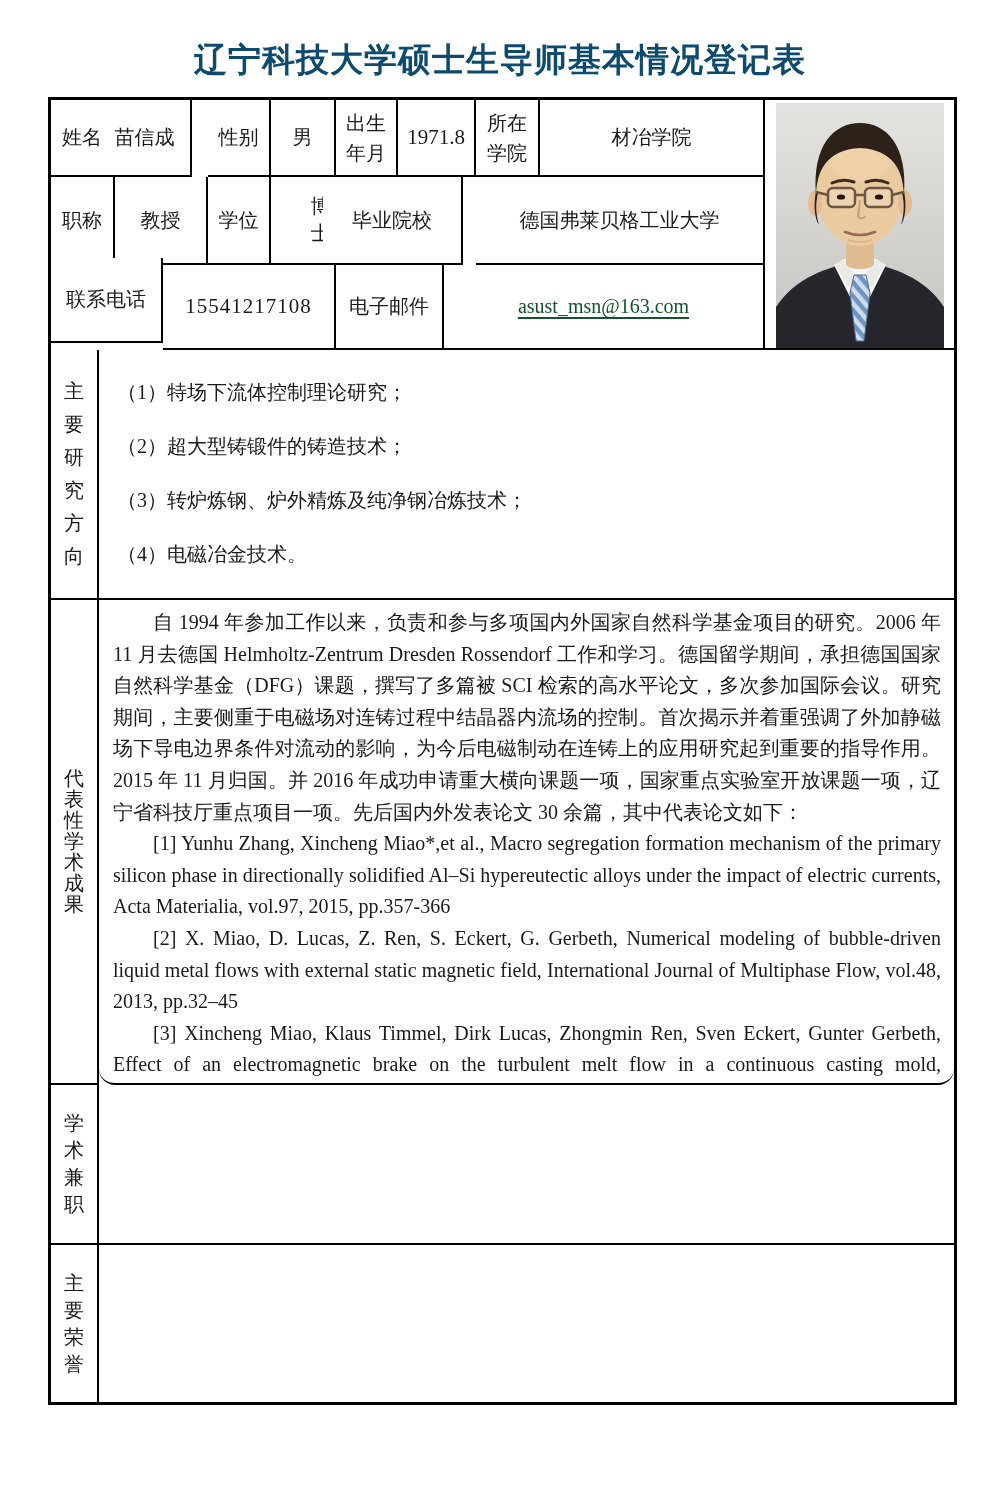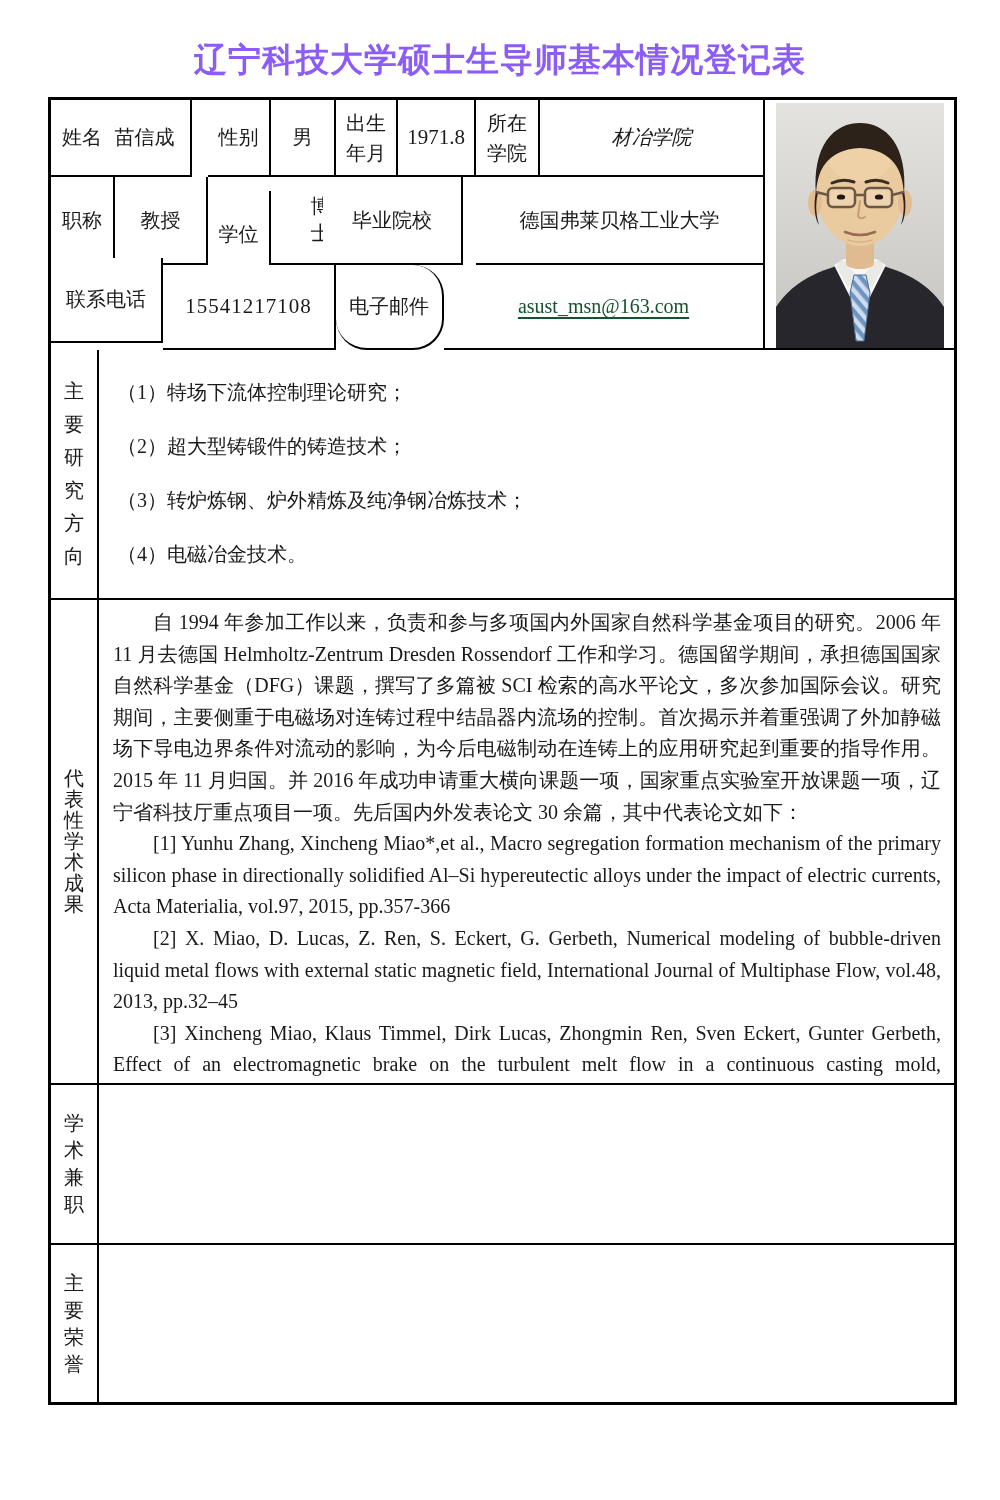--- a/index.html
+++ b/index.html
@@ -2,21 +2,21 @@
 <html><head>
 <meta charset="utf-8">
 <style>
   html,body{margin:0;padding:0;background:#ffffff;}
   .page{
     position:relative;width:1000px;height:1500px;background:#ffffff;
     font-family:"Liberation Serif","DejaVu Serif",serif;color:#1a1a1a;overflow:hidden;
   }
   .doc-title{
     position:absolute;top:38px;left:0;width:100%;text-align:center;
-    font-size:33px;font-weight:bold;letter-spacing:1px;color:#8b5cf6;
+    font-size:33px;font-weight:bold;letter-spacing:1px;color:#0c4a6e;
   }
   .form-table{
     position:absolute;left:48px;top:97px;width:903px;height:1302px;
     border:3px solid #000;
   }
   .cell{
     position:absolute;box-sizing:border-box;background:#fff;
     border-right:2px solid #000;border-bottom:2px solid #000;
     display:flex;align-items:center;justify-content:center;
     font-size:20px;text-align:center;
@@ -28,52 +28,52 @@
   .vh-4char{line-height:27px;}
 
   
   .c-name-l{left:0;top:0;width:64px;height:77px;}
   .c-name-v{left:48px;top:0;width:93px;height:77px;}
   .c-gender-l{left:157px;top:0;width:63px;height:77px;}
   .c-gender-v{left:220px;top:0;width:65px;height:77px;}
   .c-birth-l{left:285px;top:0;width:62px;height:77px;}
   .c-birth-v{left:347px;top:0;width:78px;height:77px;font-size:21px;}
   .c-college-l{left:425px;top:0;width:64px;height:77px;}
-  .c-college-v{left:489px;top:0;width:225px;height:77px;font-style:italic;}
+  .c-college-v{left:489px;top:0;width:225px;height:77px;}
   .c-photo{left:714px;top:0;width:189px;height:250px;border-right:none;align-items:flex-start;}
   
   .c-prof-l{left:0;top:77px;width:64px;height:88px;}
   .c-prof-v{left:64px;top:77px;width:93px;height:88px;}
-  .c-degree-l{left:157px;top:91px;width:63px;height:88px;}
+  .c-degree-l{left:157px;top:77px;width:63px;height:88px;}
   .c-degree-v{left:220px;top:77px;width:65px;height:88px;padding-left:36px;}
   .c-school-l{left:272px;top:77px;width:140px;height:88px;}
   .c-school-v{left:425px;top:77px;width:289px;height:88px;}
   
   .c-phone-l{left:0;top:158px;width:112px;height:85px;}
   .c-phone-v{left:112px;top:165px;width:173px;height:85px;font-size:21px;letter-spacing:1px;}
-  .c-email-l{left:285px;top:165px;width:108px;height:85px;border-radius:31px;}
+  .c-email-l{left:285px;top:165px;width:108px;height:85px;}
   .c-email-v{left:393px;top:165px;width:321px;height:85px;}
   .email-link{text-decoration:underline;text-underline-offset:4px;color:#14532d;}
   
   .c-research-h{left:0;top:250px;width:48px;height:250px;}
   .c-research-c{left:48px;top:250px;width:855px;height:250px;border-right:none;}
   .c-achieve-h{left:0;top:500px;width:48px;height:485px;}
   .c-achieve-c{left:48px;top:500px;width:855px;height:485px;border-right:none;}
   .c-positions-h{left:0;top:985px;width:48px;height:160px;}
   .c-positions-c{left:48px;top:985px;width:855px;height:160px;border-right:none;}
   .c-honors-h{left:0;top:1145px;width:48px;height:157px;border-bottom:none;}
   .c-honors-c{left:48px;top:1145px;width:855px;height:157px;border-right:none;border-bottom:none;}
 
   .research-content{
     display:flex;flex-direction:column;justify-content:space-around;
     align-items:stretch;text-align:left;padding:15px 12px 16px 18px;font-size:20px;
   }
   .achieve-content{
     display:block;text-align:justify;padding:7px 13px 0 14px;
-    font-size:20px;line-height:31.6px;
+    font-size:20px;line-height:31.6px;border-radius:16px;
   }
   .achieve-content p{margin:0;text-indent:2em;}
   .empty-content{display:block;}
   .photo-svg{position:absolute;left:11px;top:3px;}
 </style>
 </head>
 <body>
 
 <div class="page">
 

